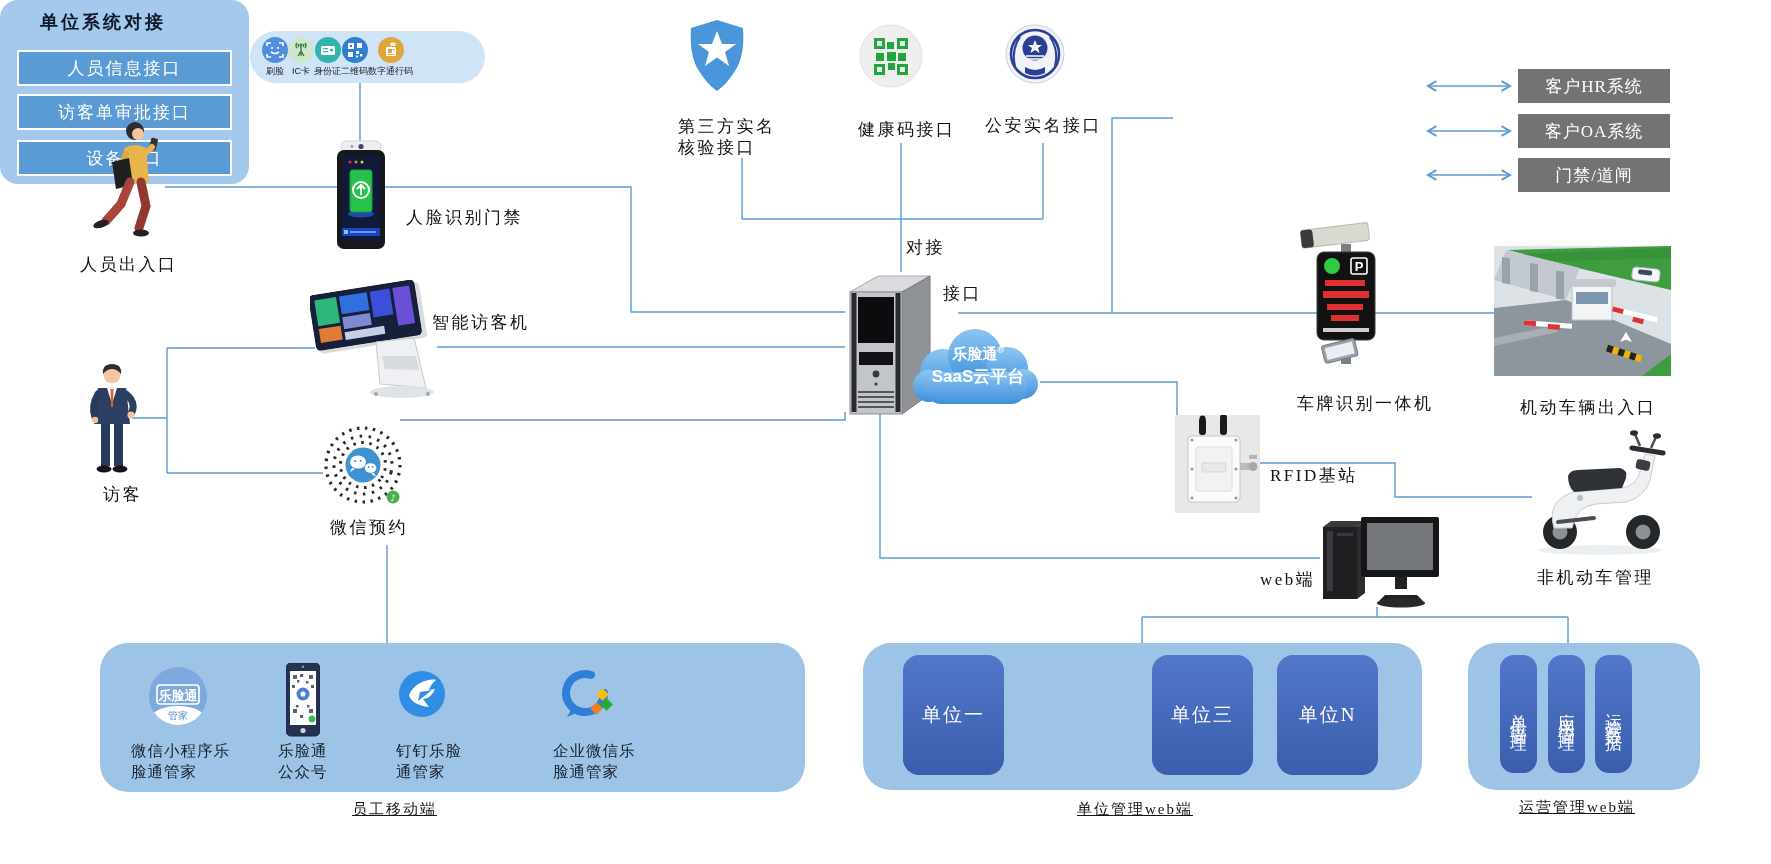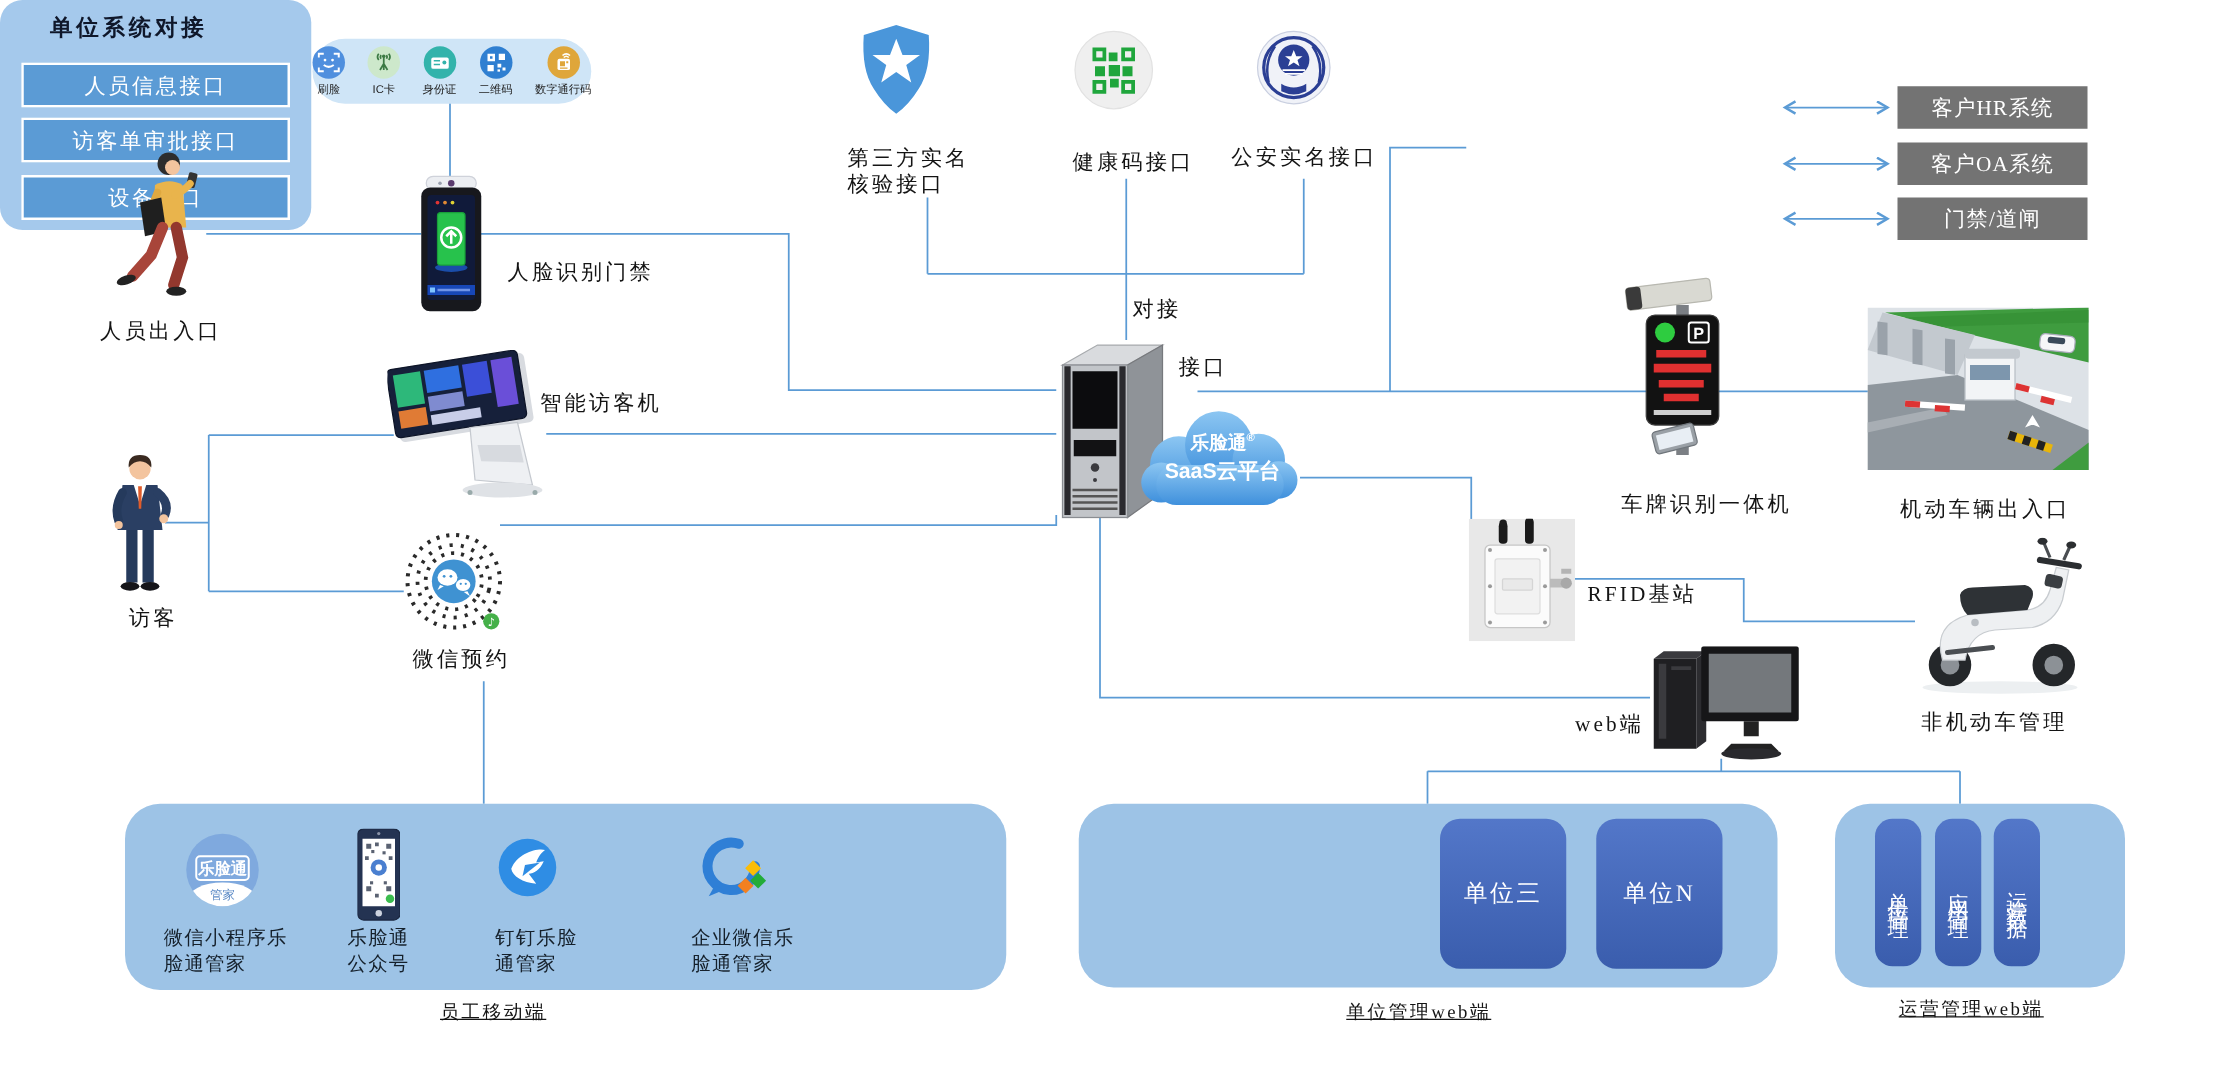--- a/index.html
+++ b/index.html
@@ -4,21 +4,21 @@
 <style>
   html,body{margin:0;padding:0;background:#fff;}
   .canvas{position:relative;width:1771px;height:864px;background:#fff;overflow:hidden;
           font-family:"Liberation Serif","DejaVu Serif",serif;color:#111;}
   .wires{position:absolute;left:0;top:0;z-index:0;}
   .node{position:absolute;z-index:2;}
   .lbl{position:absolute;z-index:3;font-size:17px;letter-spacing:2.5px;white-space:nowrap;color:#141414;}
   .lbl.small{font-size:15px;letter-spacing:2px;text-decoration:underline;}
   .lbl.two{white-space:pre-line;line-height:21px;margin-top:11px;}
   .pill{position:absolute;left:250px;top:31px;width:223px;height:52px;background:#cfe5f7;border-radius:26px;
-        display:flex;align-items:center;justify-content:space-between;z-index:2;}
+        display:flex;align-items:center;justify-content:flex-start;z-index:2;padding-left:12px;}
   .pill-item{display:flex;flex-direction:column;align-items:center;gap:2px;}
   .pill-item .cap{font-size:9px;letter-spacing:0;color:#222;font-family:"Liberation Sans",sans-serif;}
   .ic{width:26px;height:26px;border-radius:50%;display:flex;align-items:center;justify-content:center;}
   .bigbox{position:absolute;background:#9dc3e6;border-radius:28px;z-index:1;}
   .usys{left:1173px;top:18px;width:249px;height:184px;background:#a5c9ec;border-radius:18px;z-index:2;}
   .usys .t{position:absolute;left:0;right:0;top:10px;text-align:left;font-size:18px;font-weight:bold;letter-spacing:3px;color:#0f172a;margin-left:40px;}
   .ibar{position:absolute;left:17px;width:215px;height:36px;background:#5b9bd5;border:2px solid #fff;box-sizing:border-box;
         color:#fff;font-size:17px;letter-spacing:2px;display:flex;align-items:center;justify-content:center;}
   .extbox{position:absolute;left:1518px;width:152px;height:34px;background:#737373;color:#fff;font-size:17px;
         letter-spacing:1px;display:flex;align-items:center;justify-content:center;z-index:2;}
@@ -500,20 +500,21 @@
     <div>钉钉乐脸</div>
       <div>通管家</div>
   </div>
   <div class="applbl" style="left:553px;top:740px;width:110px">
     <div>企业微信乐</div>
       <div>脸通管家</div>
   </div>
   <div class="lbl small" style="left:352px;top:800px">员工移动端</div>
 
   <div class="bigbox" style="left:863px;top:643px;width:559px;height:147px"></div>
+  <div class="ubox" style="left:903px">单位一</div>
   <div class="ubox" style="left:1152px">单位三</div>
   <div class="ubox" style="left:1277px">单位N</div>
   <div class="lbl small" style="left:1077px;top:800px">单位管理web端</div>
 
   <div class="bigbox" style="left:1468px;top:643px;width:232px;height:147px"></div>
   <div class="vbar" style="left:1500px">
       <span>单位管理</span>
     </div>
   <div class="vbar" style="left:1548px">
       <span>应用管理</span>

